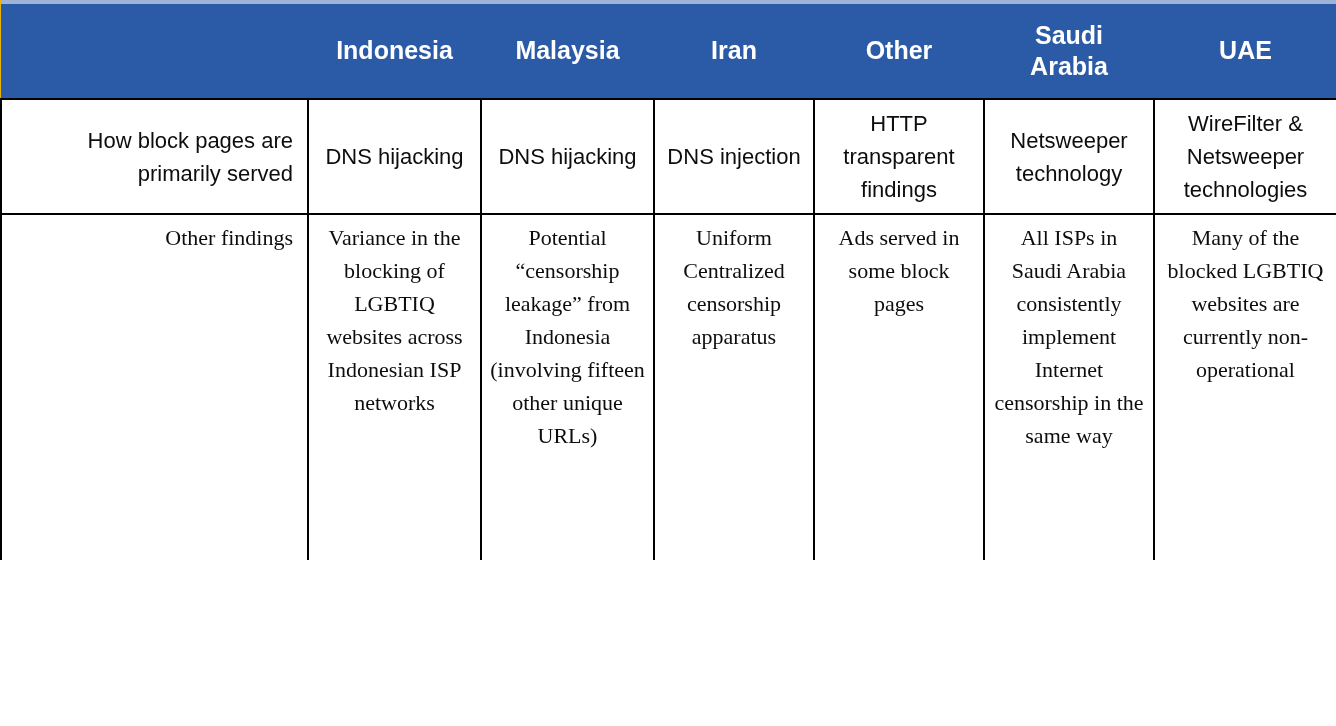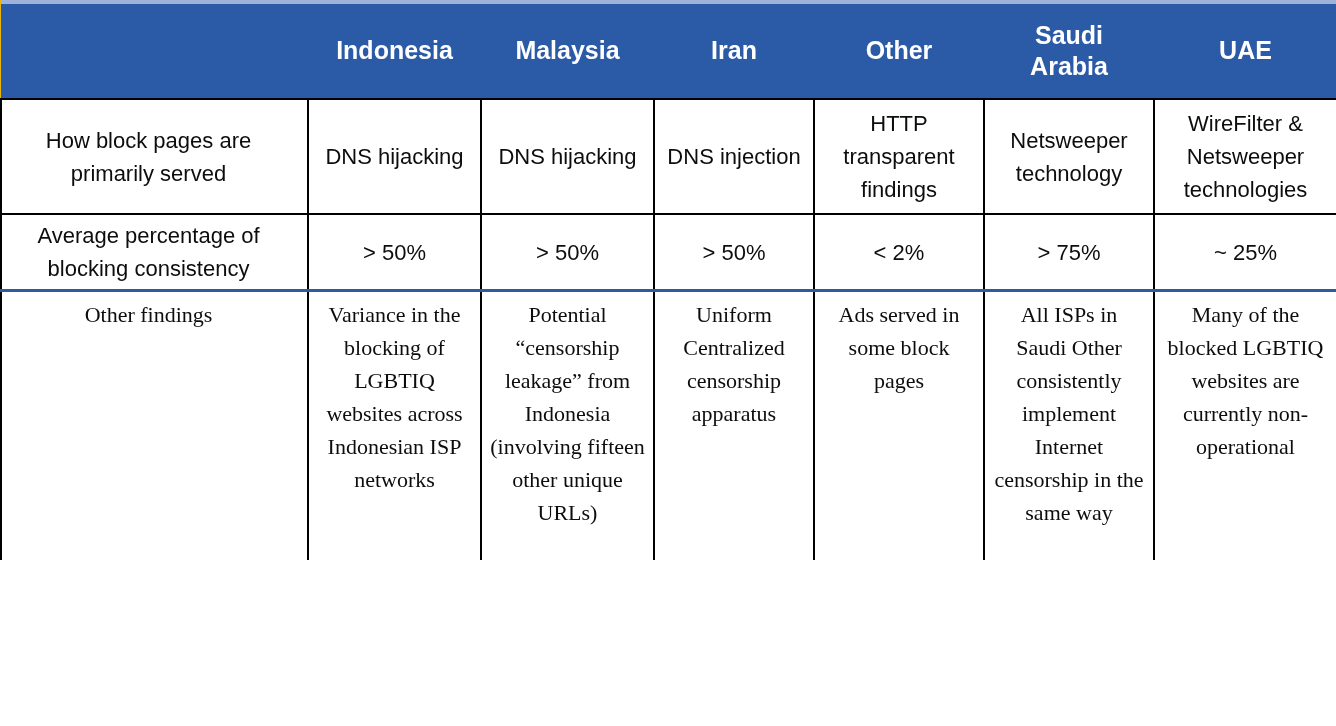--- a/index.html
+++ b/index.html
@@ -40,21 +40,21 @@
   tbody td {
     border: 2px solid #000000;
     font-size: 22px;
     line-height: 1.5;
     text-align: center;
     vertical-align: middle;
     padding: 4px 8px;
     background: #ffffff;
   }
   tbody td.row-label {
-    text-align: center;
+    text-align: right;
     padding-left: 2px;
     padding-right: 14px;
   }
   tr.r-served   { height: 115px; }
   tr.r-annot    { height: 73px;  }
   tr.r-consist  { height: 67px;  }
   tr.r-tech     { height: 74px;  }
   tr.r-other td { vertical-align: top; padding-top: 6px; }
   
   tr.r-consist td { border-bottom: 3px solid #2F5B9D; }
@@ -89,33 +89,24 @@
     <tbody>
       <tr class="r-served">
         <td class="row-label">How block pages are primarily served</td>
         <td>DNS hijacking</td>
         <td>DNS hijacking</td>
         <td>DNS injection</td>
         <td>HTTP transparent findings</td>
         <td>Netsweeper technology</td>
         <td>WireFilter &amp; Netsweeper technologies</td>
       </tr>
-      <tr class="r-consist">
-        <td class="row-label">Average percentage of blocking consistency</td>
-        <td>&gt; 50%</td>
-        <td>&gt; 50%</td>
-        <td>&gt; 50%</td>
-        <td>&lt; 2%</td>
-        <td>&gt; 75%</td>
-        <td>~ 25%</td>
-      </tr>
       <tr class="r-other">
         <td class="row-label">Other findings</td>
         <td>Variance in the blocking of LGBTIQ websites across Indonesian ISP networks</td>
         <td>Potential “censorship leakage” from Indonesia (involving fifteen other unique URLs)</td>
         <td>Uniform Centralized censorship apparatus</td>
         <td>Ads served in some block pages</td>
-        <td>All ISPs in Saudi Other consistently implement Internet censorship in the same way</td>
+        <td>All ISPs in Saudi Arabia consistently implement Internet censorship in the same way</td>
         <td>Many of the blocked LGBTIQ websites are currently non-operational</td>
       </tr>
     </tbody>
   </table>
 </div>
 
 </body></html>

